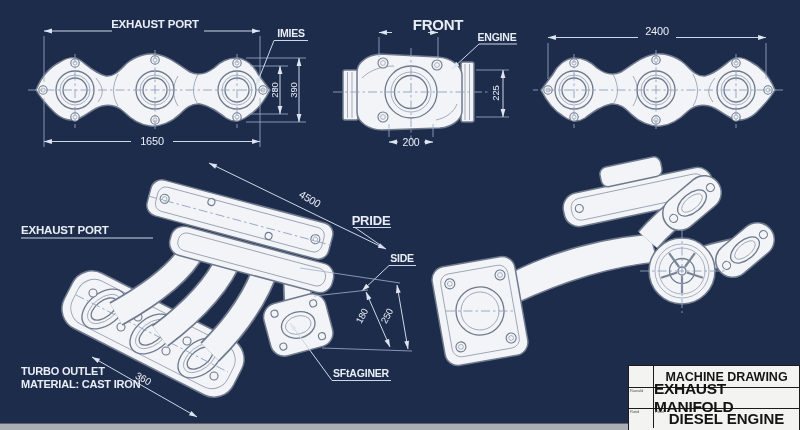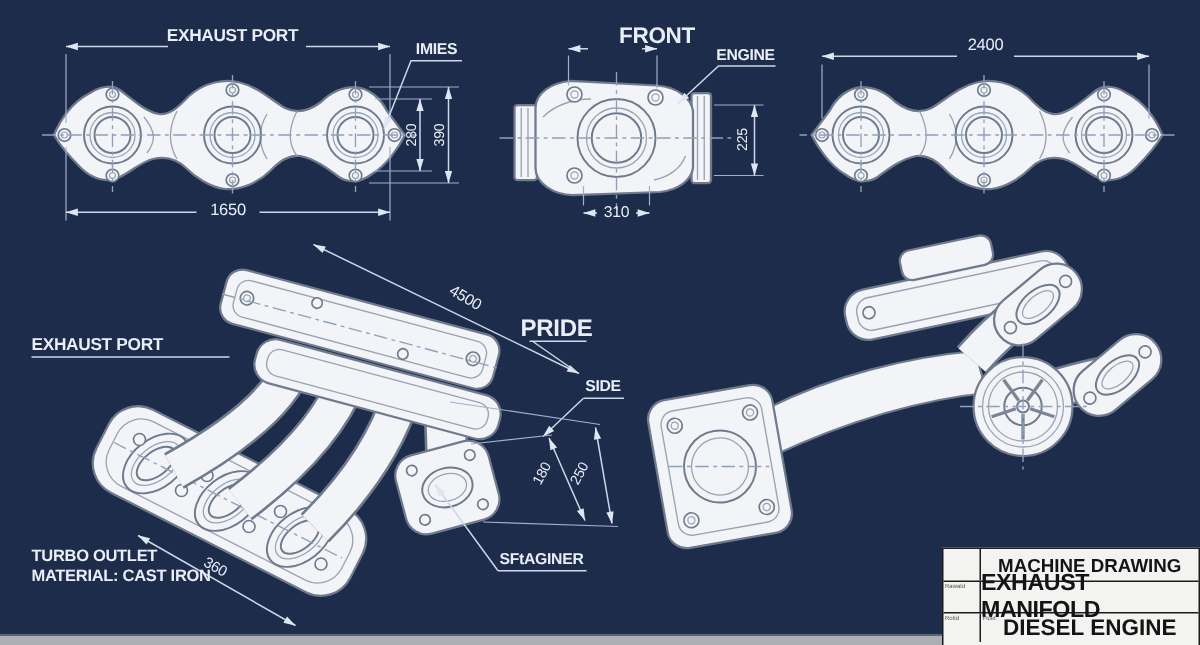--- a/index.html
+++ b/index.html
@@ -322,28 +322,28 @@
 </svg>
 
 <div class="lbl ctr bold" style="left:155px;top:25px;font-size:11.5px;">EXHAUST PORT</div>
 <div class="lbl ctr" style="left:152px;top:141px;font-size:11px;">1650</div>
 <div class="lbl" style="left:275px;top:90px;font-size:9.5px;transform:translate(-50%,-50%) rotate(-90deg);">280</div>
 <div class="lbl" style="left:294px;top:90px;font-size:9.5px;transform:translate(-50%,-50%) rotate(-90deg);">390</div>
 <div class="lbl ctr bold" style="left:291px;top:33px;font-size:10.5px;">IMIES</div>
 
 <div class="lbl ctr bold" style="left:428px;top:24px;font-size:15px;padding-left:20px;">FRONT</div>
 <div class="lbl ctr bold" style="left:497px;top:37px;font-size:10.5px;">ENGINE</div>
-<div class="lbl ctr" style="left:411px;top:142px;font-size:10.5px;">310</div>
+<div class="lbl ctr" style="left:411px;top:142px;font-size:10.5px;">200</div>
 <div class="lbl" style="left:496px;top:93px;font-size:9.5px;transform:translate(-50%,-50%) rotate(-90deg);">225</div>
 
 <div class="lbl ctr" style="left:657px;top:31px;font-size:11px;">2400</div>
 
 <div class="lbl bold" style="left:21px;top:225px;font-size:11.5px;">EXHAUST PORT</div>
 <div class="lbl" style="left:310px;top:199px;font-size:10.5px;transform:translate(-50%,-50%) rotate(30deg);">4500</div>
-<div class="lbl ctr bold" style="left:371px;top:220px;font-size:16px;">PRIDE</div>
+<div class="lbl ctr bold" style="left:371px;top:220px;font-size:13px;">PRIDE</div>
 <div class="lbl ctr bold" style="left:402px;top:258px;font-size:10.5px;">SIDE</div>
 <div class="lbl" style="left:362px;top:316px;font-size:9.5px;transform:translate(-50%,-50%) rotate(-62deg);">180</div>
 <div class="lbl" style="left:387px;top:316px;font-size:9.5px;transform:translate(-50%,-50%) rotate(-62deg);">250</div>
 <div class="lbl ctr bold" style="left:361px;top:373px;font-size:10.5px;text-align:right;">SFtAGINER</div>
 <div class="lbl" style="left:143px;top:379px;font-size:10px;transform:translate(-50%,-50%) rotate(29deg);">360</div>
 <div class="lbl bold" style="left:21px;top:366px;font-size:11px;">TURBO OUTLET</div>
 <div class="lbl bold" style="left:21px;top:379px;font-size:11px;">MATERIAL: CAST IRON</div>
 
 <div class="tblock">
   <div class="trow" style="height:21px;">

